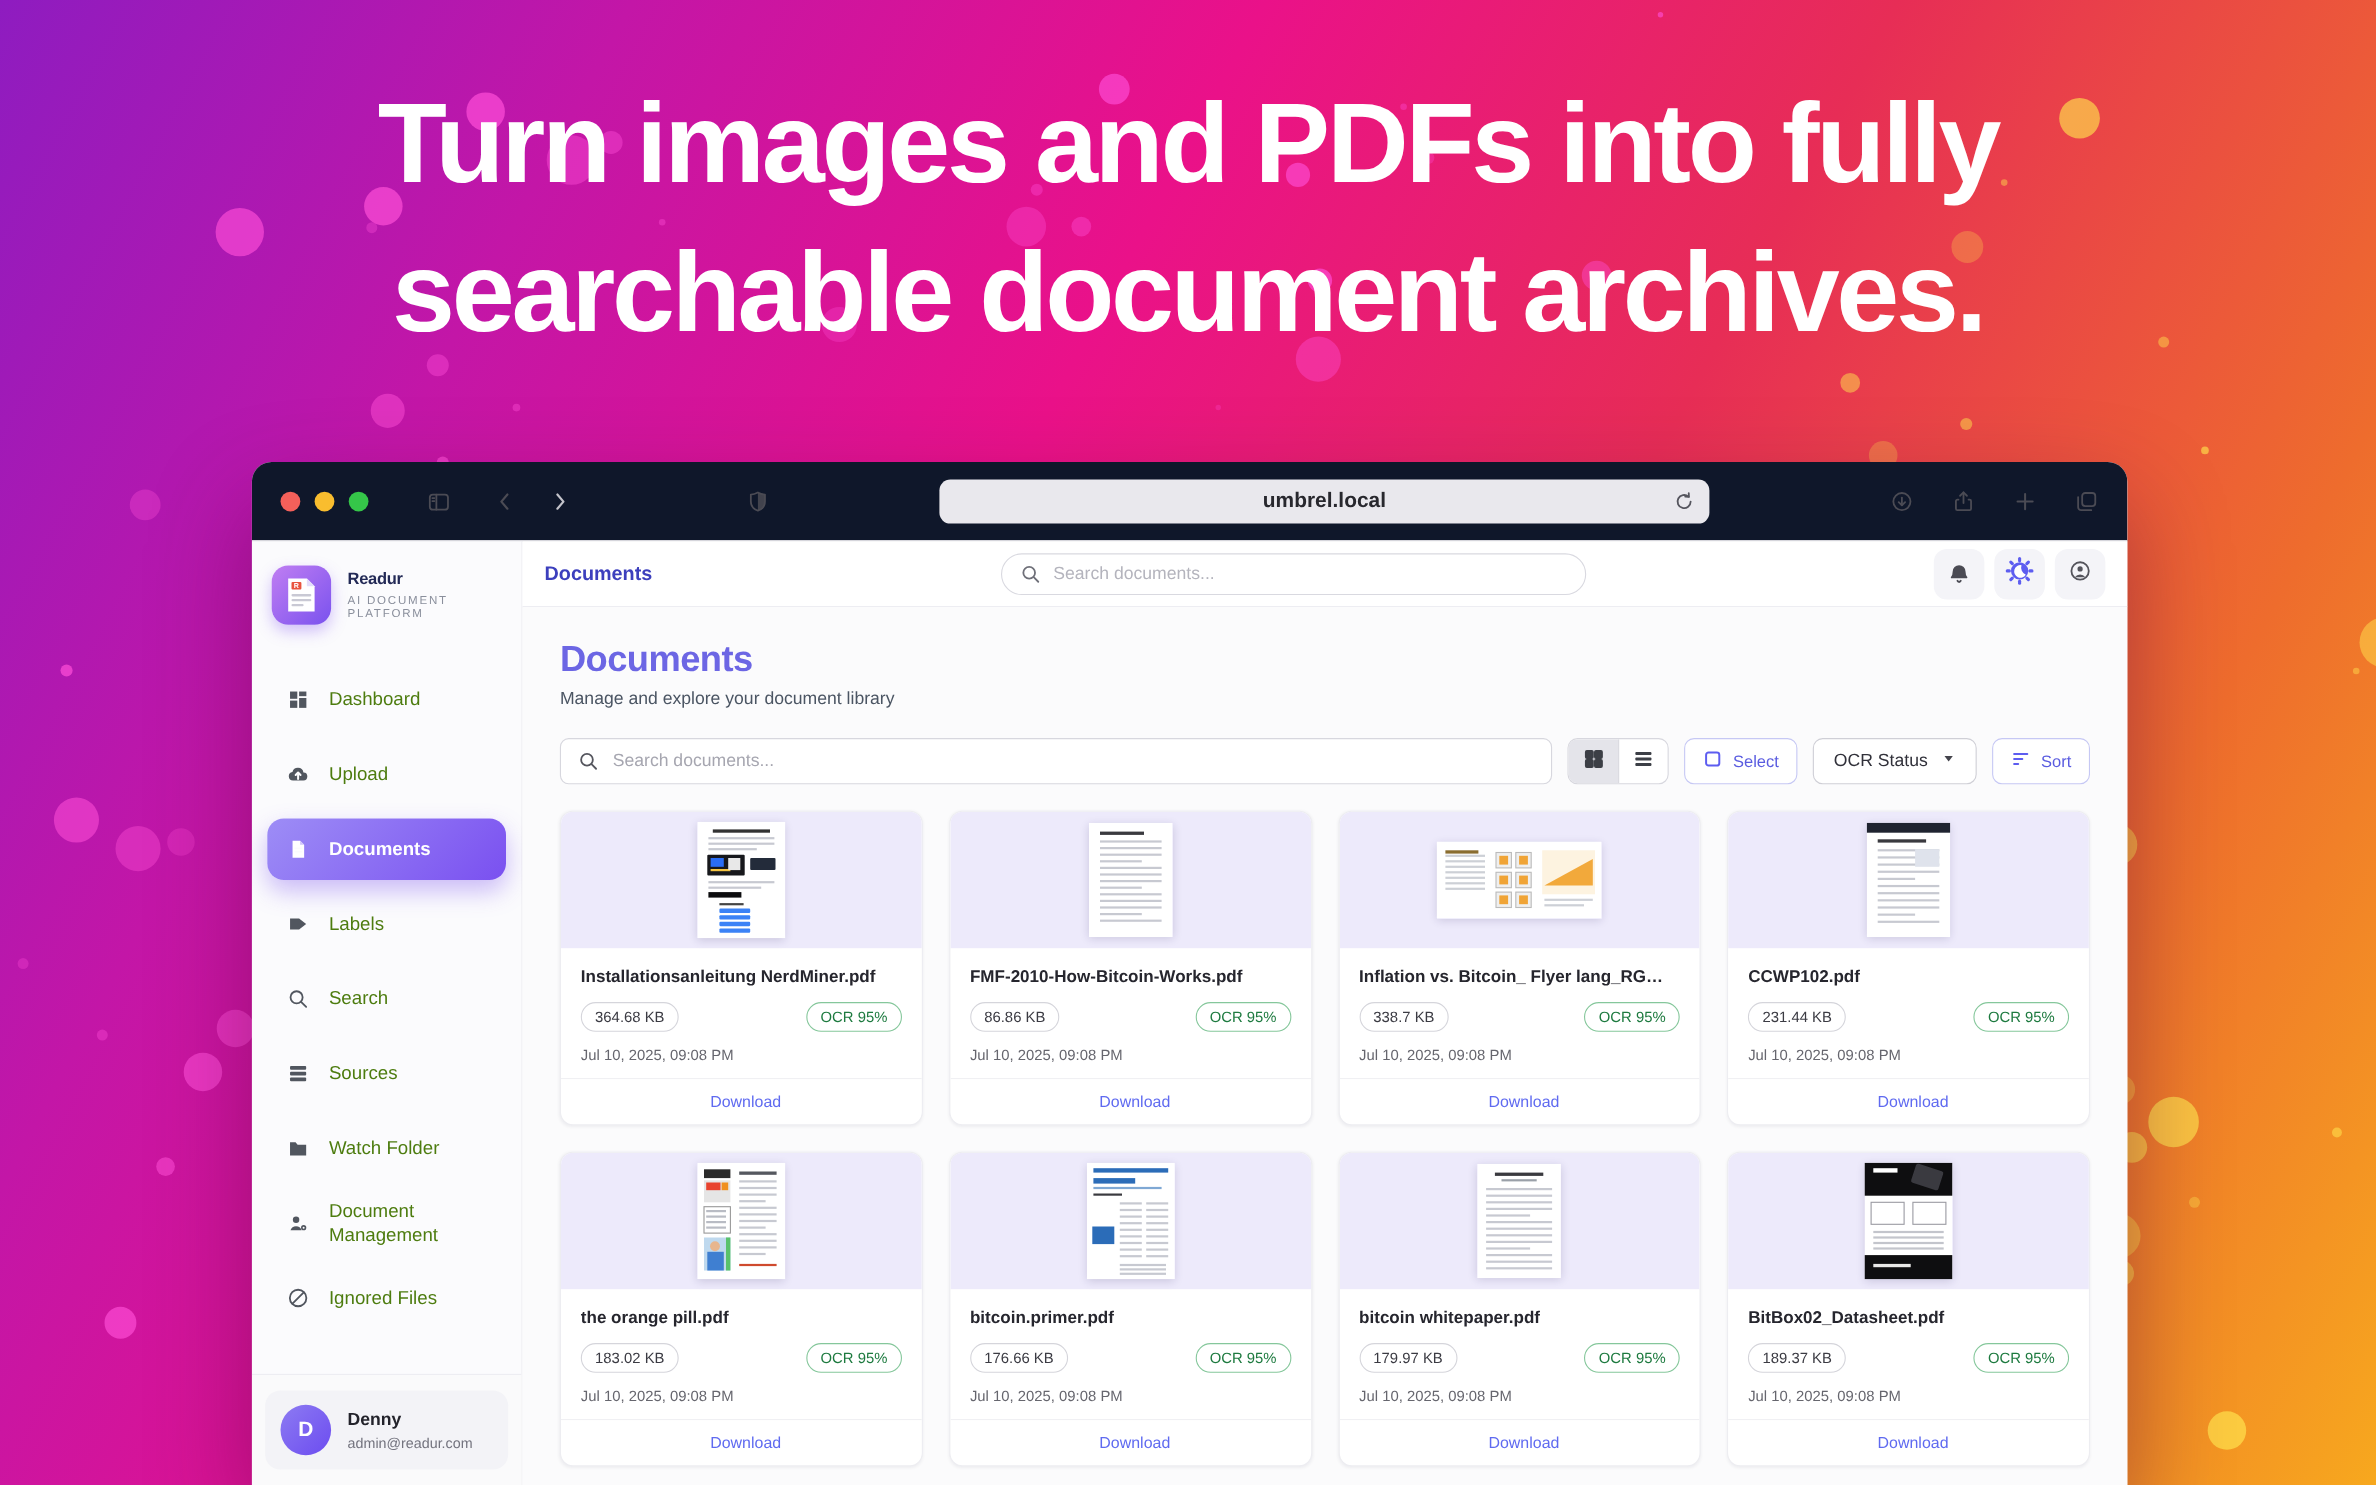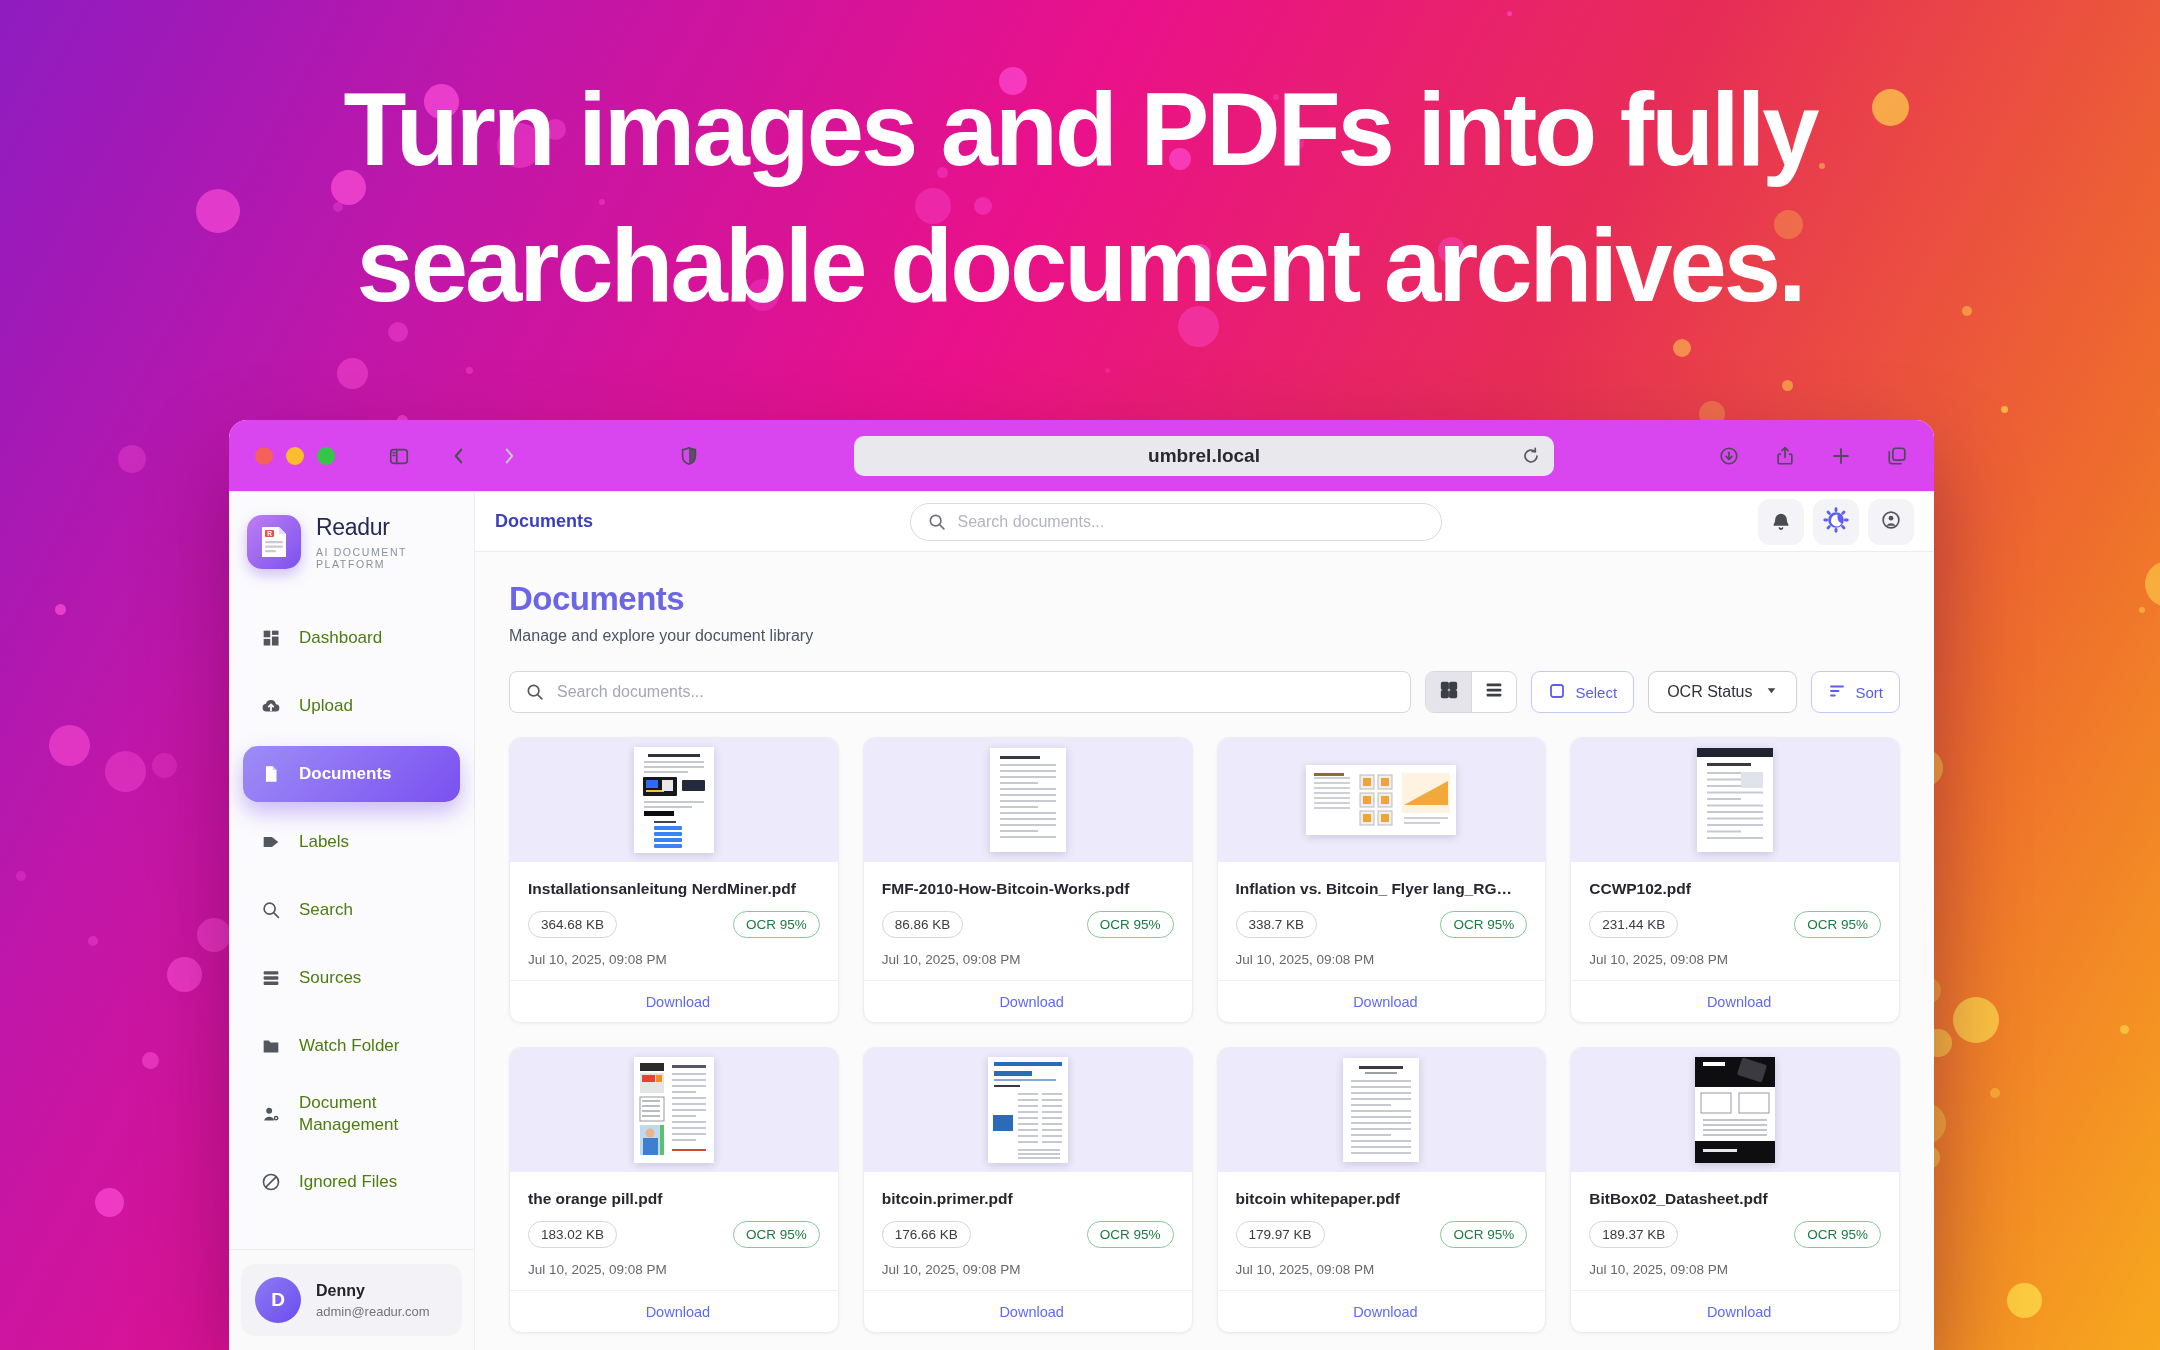--- a/index.html
+++ b/index.html
@@ -18,21 +18,21 @@
   }
 
   
   .window {
     position: absolute; left: 229px; top: 420px; width: 1705px; height: 930px; z-index: 3;
     background: #fff; border-radius: 18px 18px 0 0; overflow: hidden;
     box-shadow: 0 40px 90px rgba(70, 0, 60, .4);
     display: flex; flex-direction: column;
   }
   .chrome {
-    flex: 0 0 72px; background: #d946ef; border-bottom: 1px solid #ebeaef;
+    flex: 0 0 72px; background: #0f172a; border-bottom: 1px solid #ebeaef;
     display: flex; align-items: center; padding: 0 26px;
   }
   .tl { width: 18px; height: 18px; border-radius: 50%; margin-right: 13px; }
   .tl.red { background: #f4605a; } .tl.yellow { background: #f9bd2e; } .tl.green { background: #35c649; }
   .chrome-ic { display: flex; align-items: center; justify-content: center; color: #4b4b54; }
   .chrome-ic svg { display: block; }
   .chrome-ic.dim { color: #c3c3ca; }
   .urlbar {
     width: 700px; height: 40px; margin: 0 auto; background: #e9e8ed; border-radius: 10px;
     display: flex; align-items: center; justify-content: center; position: relative;
@@ -48,21 +48,21 @@
     width: 246px; flex: 0 0 246px; background: #fbfbfd; border-right: 1px solid #ededf2;
     display: flex; flex-direction: column;
   }
   .brand { display: flex; align-items: center; gap: 15px; padding: 22px 18px 20px; }
   .logo {
     width: 54px; height: 54px; border-radius: 15px; flex: 0 0 54px;
     background: linear-gradient(135deg, #c07ef2 0%, #7a52ee 100%);
     display: flex; align-items: center; justify-content: center;
     box-shadow: 0 6px 14px rgba(130, 80, 240, .35);
   }
-  .brand-name { color: #232a56; font-size: 23px; font-weight: normal; letter-spacing: -.3px; }
+  .brand-name { color: #232a56; font-size: 15px; font-weight: bold; letter-spacing: -.3px; }
   .brand-tag { color: #8a8f9c; font-size: 10.5px; letter-spacing: 1.6px; margin-top: 5px; }
 
   .nav { padding: 8px 14px 0; }
   .nav-item {
     display: flex; align-items: center; gap: 17px; padding: 0 17px; min-height: 56px;
     margin: 12px 0; border-radius: 15px; color: #4d7c0f; font-size: 17px; cursor: default;
   }
   .nav-item .nicon { width: 22px; flex: 0 0 22px; color: #51565f; display: flex; }
   .nav-item .nlabel { line-height: 1.3; }
   .nav-item.active {

